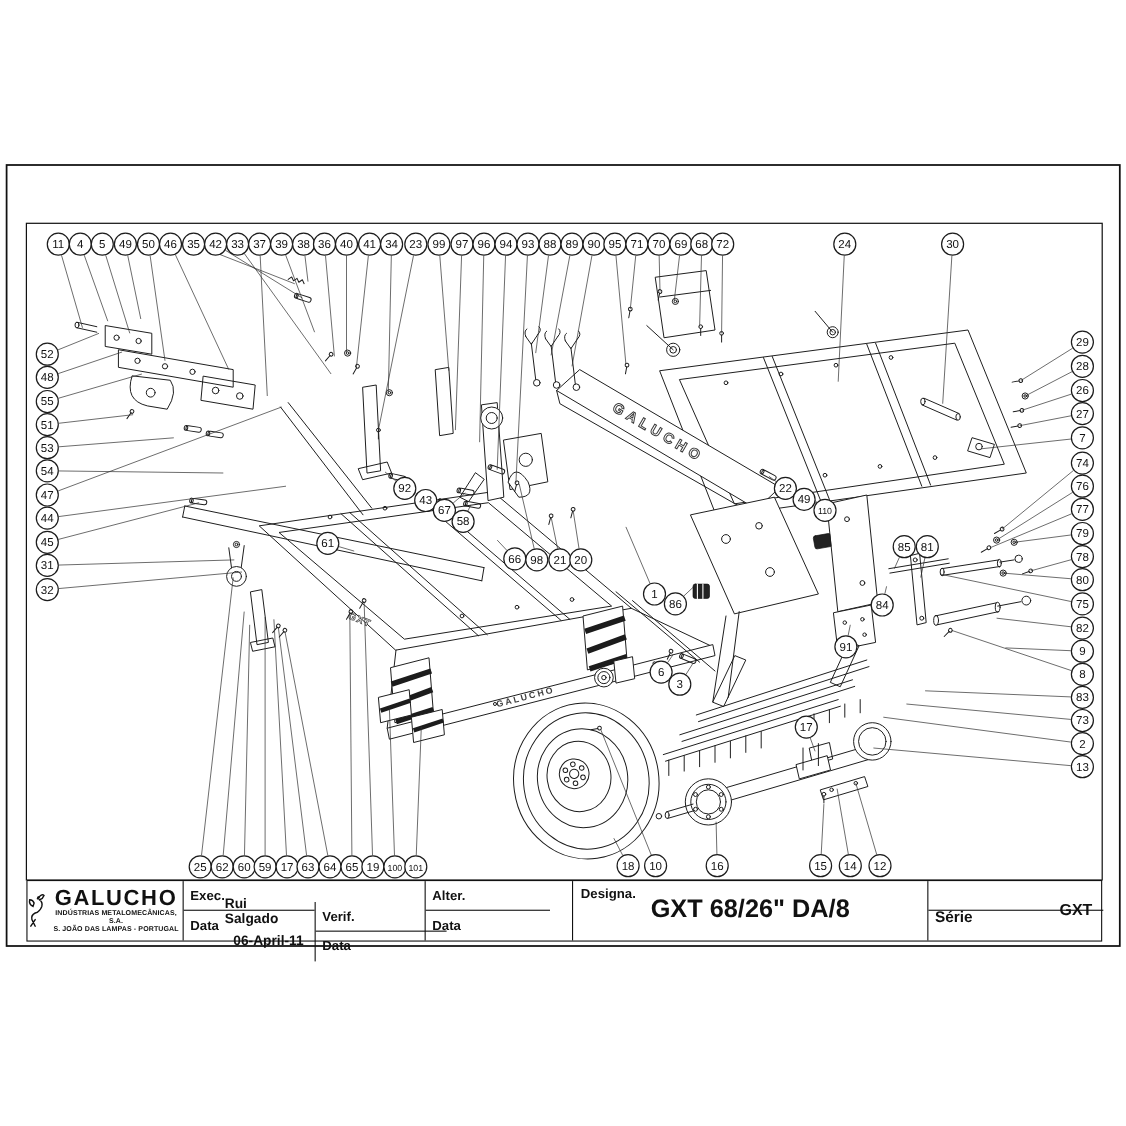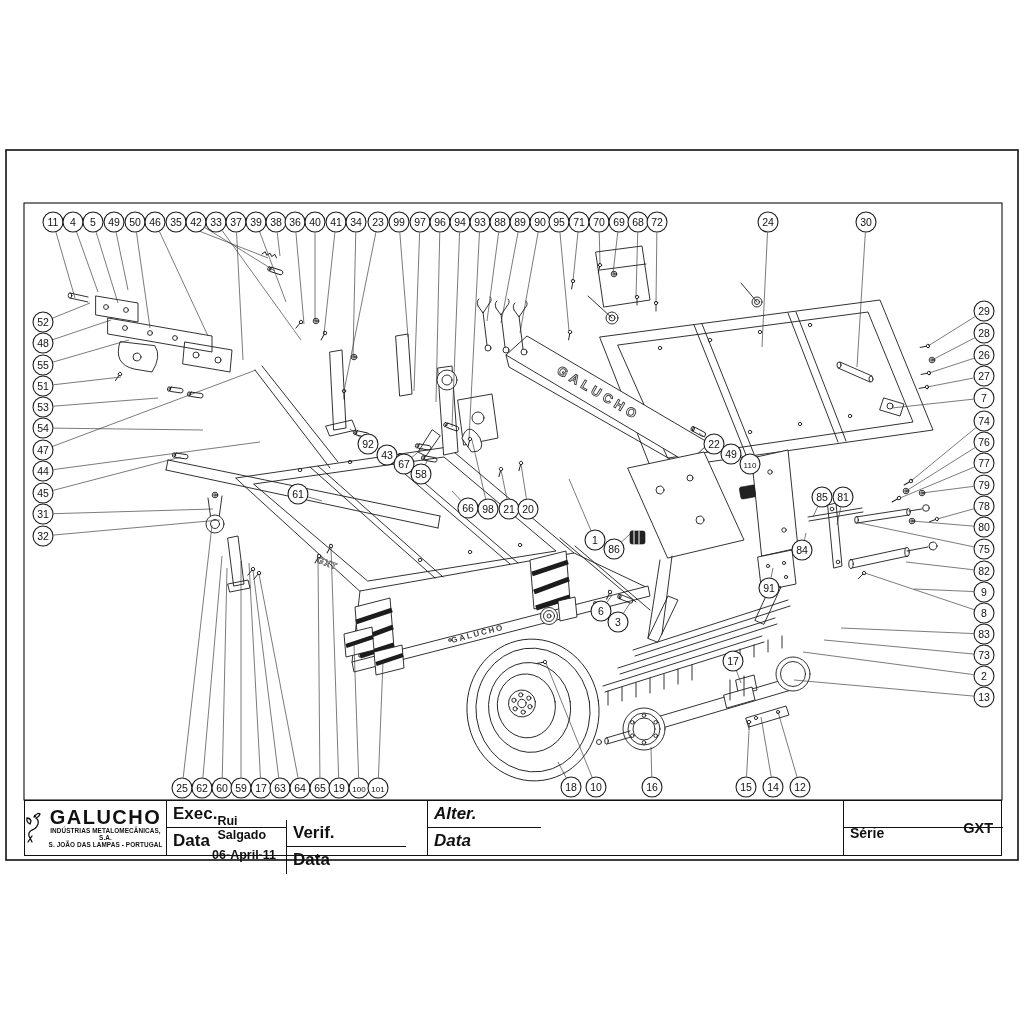--- a/index.html
+++ b/index.html
@@ -16,21 +16,21 @@
   .balloon{fill:#fff;stroke:#1c1c1c;stroke-width:1.1;}
   .bnum{fill:#111;font-family:"Liberation Sans",sans-serif;text-anchor:middle;}
   .brand-outline{fill:#fff;stroke:#3a3a3a;stroke-width:0.9;font-weight:bold;letter-spacing:4px;font-size:13px;}
   .brand-small{fill:#3f3f3f;font-weight:bold;letter-spacing:2px;font-size:8px;}
   .brand-gxt{fill:#fff;stroke:#444;stroke-width:0.6;font-weight:bold;letter-spacing:1px;font-size:9px;}
   
   .tb{position:absolute;left:24px;top:800px;width:978px;height:56px;border:1.4px solid #111;
       box-sizing:border-box;background:#fff;z-index:5;}
   .tb .cell{position:absolute;top:0;height:100%;box-sizing:border-box;border-left:1.2px solid #111;}
   .tb .row-split{position:absolute;left:0;right:0;top:26px;border-top:1.1px solid #111;}
-  .tb .lbl{font-size:17px;font-weight:bold;}
+  .tb .lbl{font-size:12px;font-weight:bold;}
   .tb .val{font-size:12.5px;font-weight:bold;margin-top:27px;}
   .logo-cell{position:absolute;left:0;top:0;width:141px;height:100%;display:flex;align-items:center;justify-content:center;}
   .logo-inner{text-align:center;line-height:1.05;}
   .logo-name{font-size:20px;font-weight:bold;letter-spacing:1.5px;display:inline-block;vertical-align:middle;}
   .logo-sub{font-size:6.4px;font-weight:bold;letter-spacing:0.1px;}
   .two-row .r{position:absolute;left:0;width:100%;display:flex;align-items:center;box-sizing:border-box;padding:0 6px;}
   .two-row .r1{top:0;height:26px;}
   .two-row .r2{top:26px;height:28px;}
   .two-row .v{margin-left:auto;padding-right:4px;}
   .designa-cell .lbl{position:absolute;left:7px;top:4px;}
@@ -898,30 +898,34 @@
   <div class="cell two-row" style="left:261px;width:120px;margin-top:19px;">
     <div class="row-split"></div>
     <div class="r r1">
           <span class="lbl">Verif.</span>
         </div>
     <div class="r r2">
           <span class="lbl">Data</span>
         </div>
   </div>
 
-  <div class="cell two-row" style="left:402px;width:114px;font-style:italic;">
+  <div class="cell two-row" style="left:361px;width:114px;">
     <div class="row-split"></div>
     <div class="r r1">
           <span class="lbl">Alter.</span>
         </div>
     <div class="r r2">
           <span class="lbl">Data</span>
         </div>
   </div>
 
+  <div class="cell designa-cell" style="left:495px;width:323px;">
+    <span class="lbl">Designa.</span>
+    <div class="big">GXT 68/26" DA/8</div>
+  </div>
 
   <div class="cell two-row serie-cell" style="left:818px;width:160px;">
     <div class="row-split"></div>
     <div class="r r1">
       <span class="lbl">Série</span>
       <span class="val v">GXT</span>
     </div>
   </div>
 </div>
 

